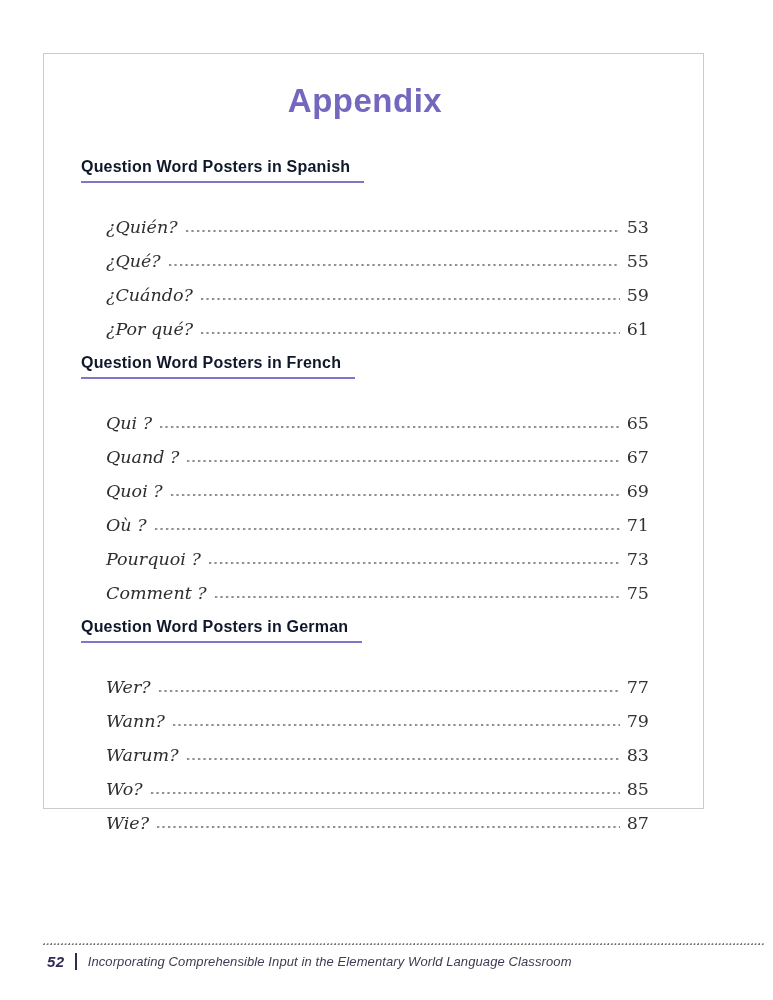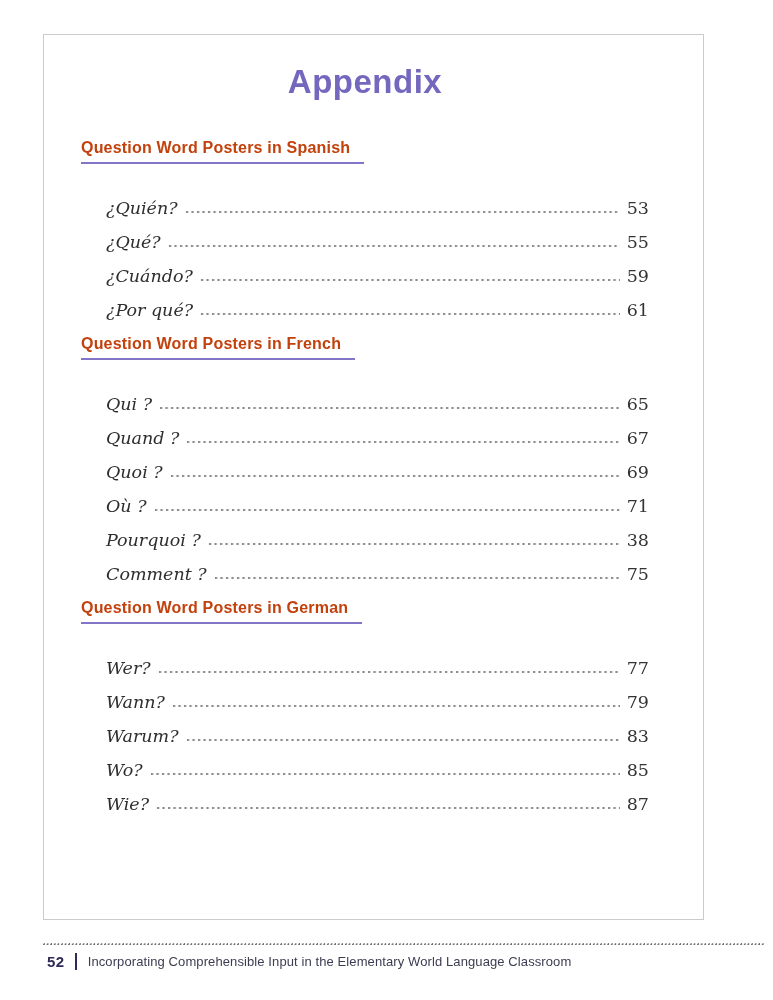--- a/index.html
+++ b/index.html
@@ -5,22 +5,22 @@
   * { margin: 0; padding: 0; box-sizing: border-box; }
   html, body { background: #ffffff; }
   body {
     width: 773px; height: 1000px;
     position: relative;
     font-family: "Liberation Sans", sans-serif;
     overflow: hidden;
   }
   .page-frame {
     position: absolute;
-    left: 43px; top: 34px;
-    width: 661px; height: 886px;
+    left: 43px; top: 53px;
+    width: 661px; height: 756px;
     border: 1px solid #cbcbcb;
     background: #ffffff;
   }
   .content {
     position: absolute;
     left: 1px; top: 1px; right: 1px;
     padding: 0 53px 0 36px;
   }
   .doc-title {
     margin-top: 26px;
@@ -31,21 +31,21 @@
     letter-spacing: 0.5px;
     color: #7468BE;
   }
   .section-heading {
     display: inline-block;
     margin-top: 36px;
     font-size: 16px;
     line-height: 19px;
     font-weight: bold;
     letter-spacing: 0.2px;
-    color: #c2410c;
+    color: #0f172a;
     padding: 0 14px 5px 0;
     border-bottom: 2px solid #8075C7;
   }
   .section-heading.mid { margin-top: 7px; }
   .toc-list { display: block; margin-left: 25px; margin-top: 27px; }
   .toc-row {
     display: flex;
     align-items: baseline;
     line-height: 34px;
     font-size: 17.5px;
@@ -76,20 +76,21 @@
     height: 3px;
     background-image: radial-gradient(circle at 1.2px 1.2px, #6f6f6f 0.8px, rgba(0,0,0,0) 1.1px);
     background-size: 3.6px 3px;
     background-repeat: repeat-x;
   }
   .footer-row {
     position: absolute;
     left: 47px; top: 953px;
     display: flex;
     align-items: center;
+    font-style: italic;
   }
   .footer-pagenum {
     font-size: 15px;
     font-weight: bold;
     color: #2F2A56;
     letter-spacing: 0.5px;
   }
   .footer-sep {
     width: 2px; height: 17px;
     background: #2F2A56;
@@ -155,21 +156,21 @@
         <span class="toc-page">69</span>
       </div>
       <div class="toc-row">
         <span class="toc-label">Où ?</span>
         <span class="dot-leader"></span>
         <span class="toc-page">71</span>
       </div>
       <div class="toc-row">
         <span class="toc-label">Pourquoi ?</span>
         <span class="dot-leader"></span>
-        <span class="toc-page">38</span>
+        <span class="toc-page">73</span>
       </div>
       <div class="toc-row">
         <span class="toc-label">Comment ?</span>
         <span class="dot-leader"></span>
         <span class="toc-page">75</span>
       </div>
     </div>
 
     <div>
       <span class="section-heading mid">Question Word Posters in German</span>

